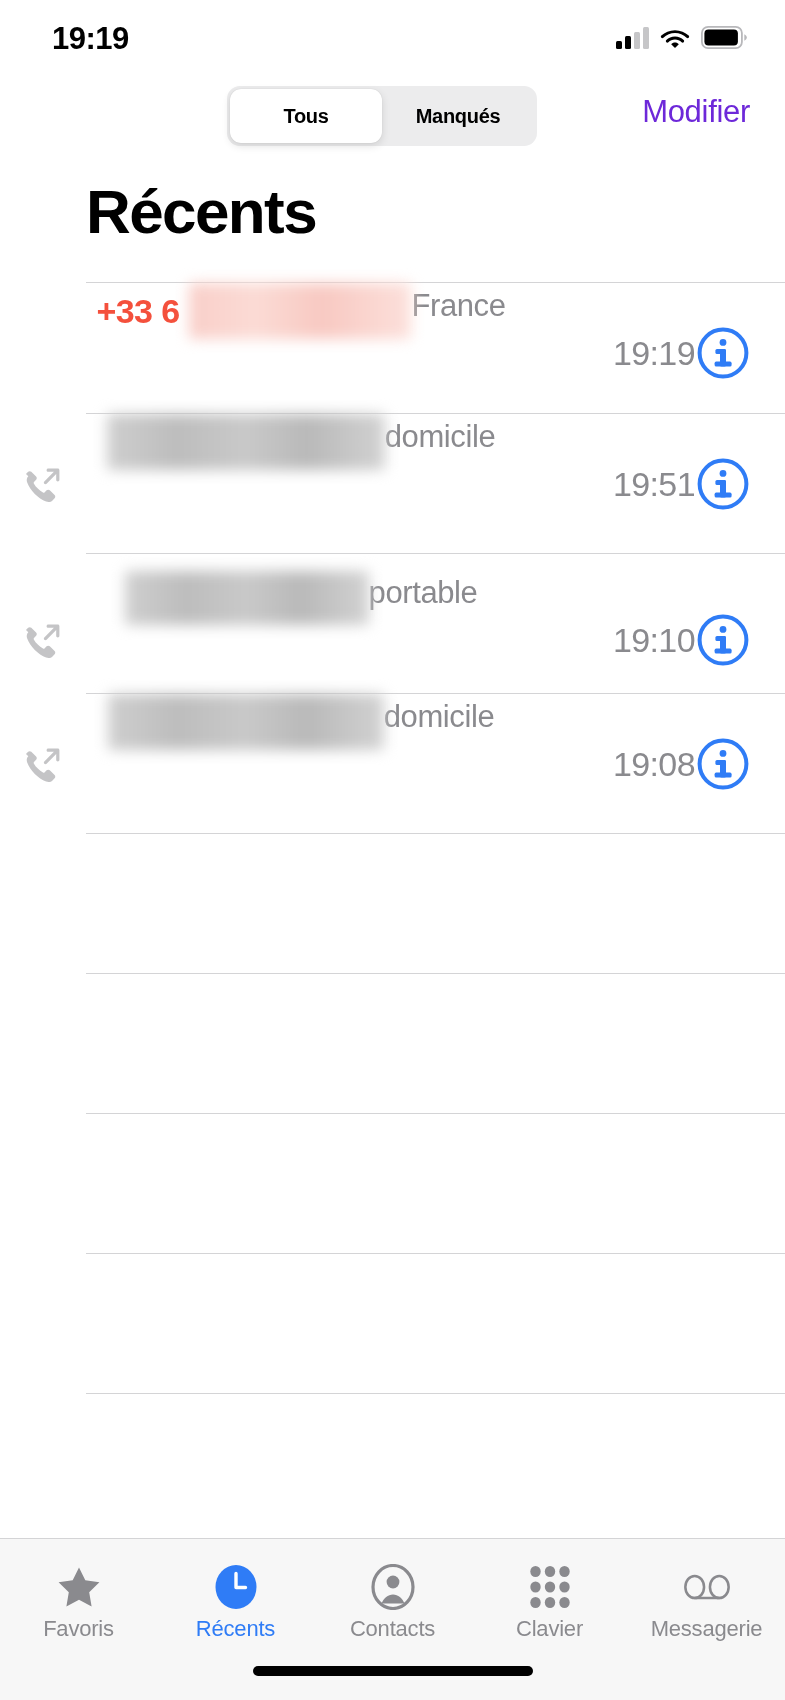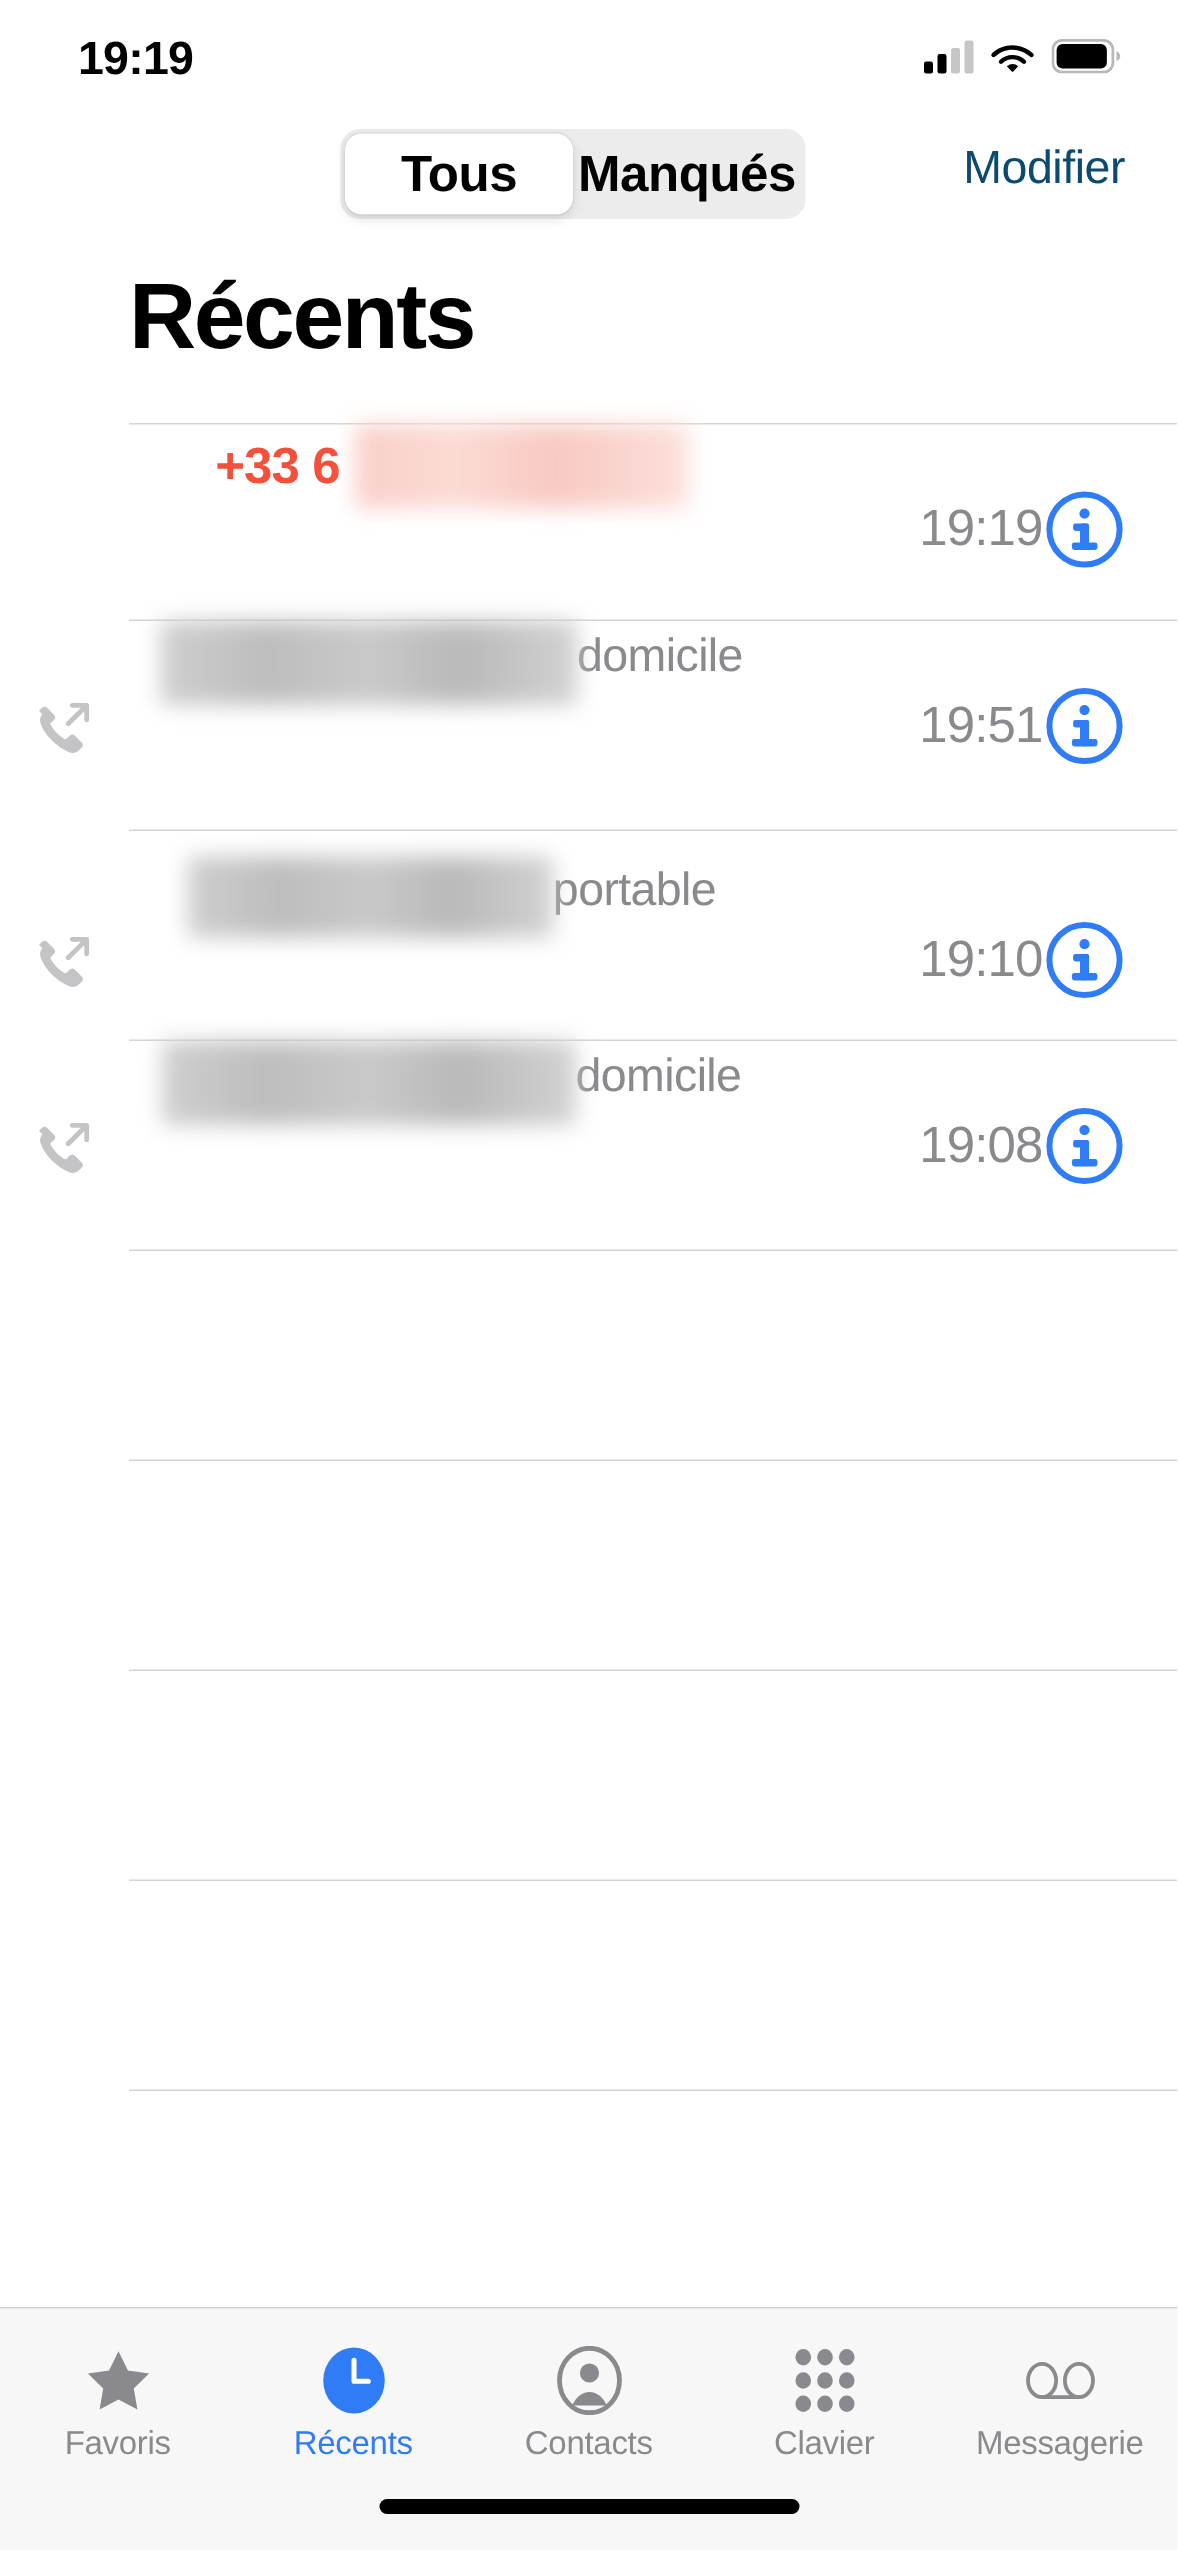--- a/index.html
+++ b/index.html
@@ -81,36 +81,36 @@
     background: #ececed;
     border-radius: 13px;
     display: flex;
     padding: 3px;
   }
   .seg-item {
     flex: 1;
     display: flex;
     align-items: center;
     justify-content: center;
-    font-size: 34px;
+    font-size: 20px;
     font-weight: 700;
     color: #000000;
     border-radius: 11px;
     letter-spacing: -0.3px;
   }
   .seg-item.selected {
     background: #ffffff;
     box-shadow: 0 3px 8px rgba(0,0,0,0.12), 0 0 1px rgba(0,0,0,0.16);
   }
   .edit-button {
     position: absolute;
     right: 35px;
     top: 8px;
     font-size: 31px;
-    color: #0c4a6e;
+    color: #6d28d9;
     letter-spacing: -0.3px;
     font-weight: 400;
   }
 
   
   .page-title {
     position: absolute;
     left: 86px;
     top: 176px;
     font-size: 62px;
@@ -292,20 +292,21 @@
   <div class="call-list">
 
     <div class="divider" style="top:0px;"></div>
 
     <div class="call-row" style="top:1px;">
       <div class="row-body">
         <div class="row-title-redacted">
           <span style="color:#f4503c;font-size:34px;font-weight:700;letter-spacing:-0.6px;">+33 6</span>
           <span class="redact red" style="width:222px;height:56px;margin-left:10px;"></span>
         </div>
+        <div class="row-sub">France</div>
       </div>
       <div class="row-time">19:19</div>
       <svg class="info-button" viewBox="0 0 52 52">
         <circle cx="26" cy="26" r="23.4" fill="none" stroke="#2f7cf6" stroke-width="4"></circle>
         <circle cx="26" cy="15.4" r="3.4" fill="#2f7cf6"></circle>
         <rect x="23" y="22" width="6" height="17.5" rx="1.6" fill="#2f7cf6"></rect>
         <rect x="18.4" y="22" width="10.6" height="5" rx="1.6" fill="#2f7cf6"></rect>
         <rect x="17.6" y="34.6" width="17" height="5" rx="1.6" fill="#2f7cf6"></rect>
       </svg>
     </div>

